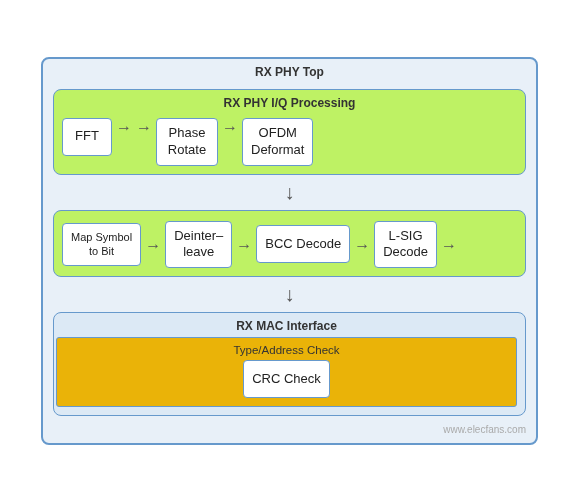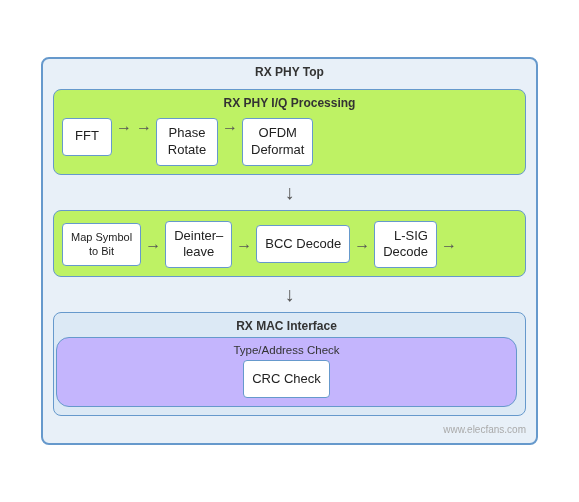--- a/index.html
+++ b/index.html
@@ -81,22 +81,22 @@
 
     .mac-section {
       border: 1.5px solid #6699cc;
       border-radius: 8px;
       background: #dce9f5;
       padding: 6px 8px 8px 2px;
     }
 
     .mac-inner {
       border: 1.5px solid #6699cc;
-      border-radius: 13px;
-      background: #c4b5fd;
+      border-radius: 3px;
+      background: #eab308;
       padding: 6px 8px 8px 8px;
       margin-top: 4px;
     }
 
     .mac-inner-title {
       text-align: center;
       font-size: 11.5px;
       color: #333;
       margin-bottom: 4px;
     }
@@ -169,21 +169,21 @@
       </div>
       <div class="arrow">→</div>
       <div class="block" style="min-width:60px;">
         <span style="white-space:pre-line;">Deinter–
 leave</span>
       </div>
       <div class="arrow">→</div>
       <div class="block" style="min-width:68px;">BCC Decode</div>
       <div class="arrow">→</div>
       <div class="block" style="min-width:55px;">
-        <span style="white-space:pre-line;text-align:right;">L-SIG
+        <span style="white-space:pre-line;">L-SIG
 Decode</span>
       </div>
       <div class="arrow">→</div>
     </div>
   </div>
 
   <div class="between-arrow">↓</div>
 
   <div class="mac-section">
     <div class="section-title">RX MAC Interface</div>

